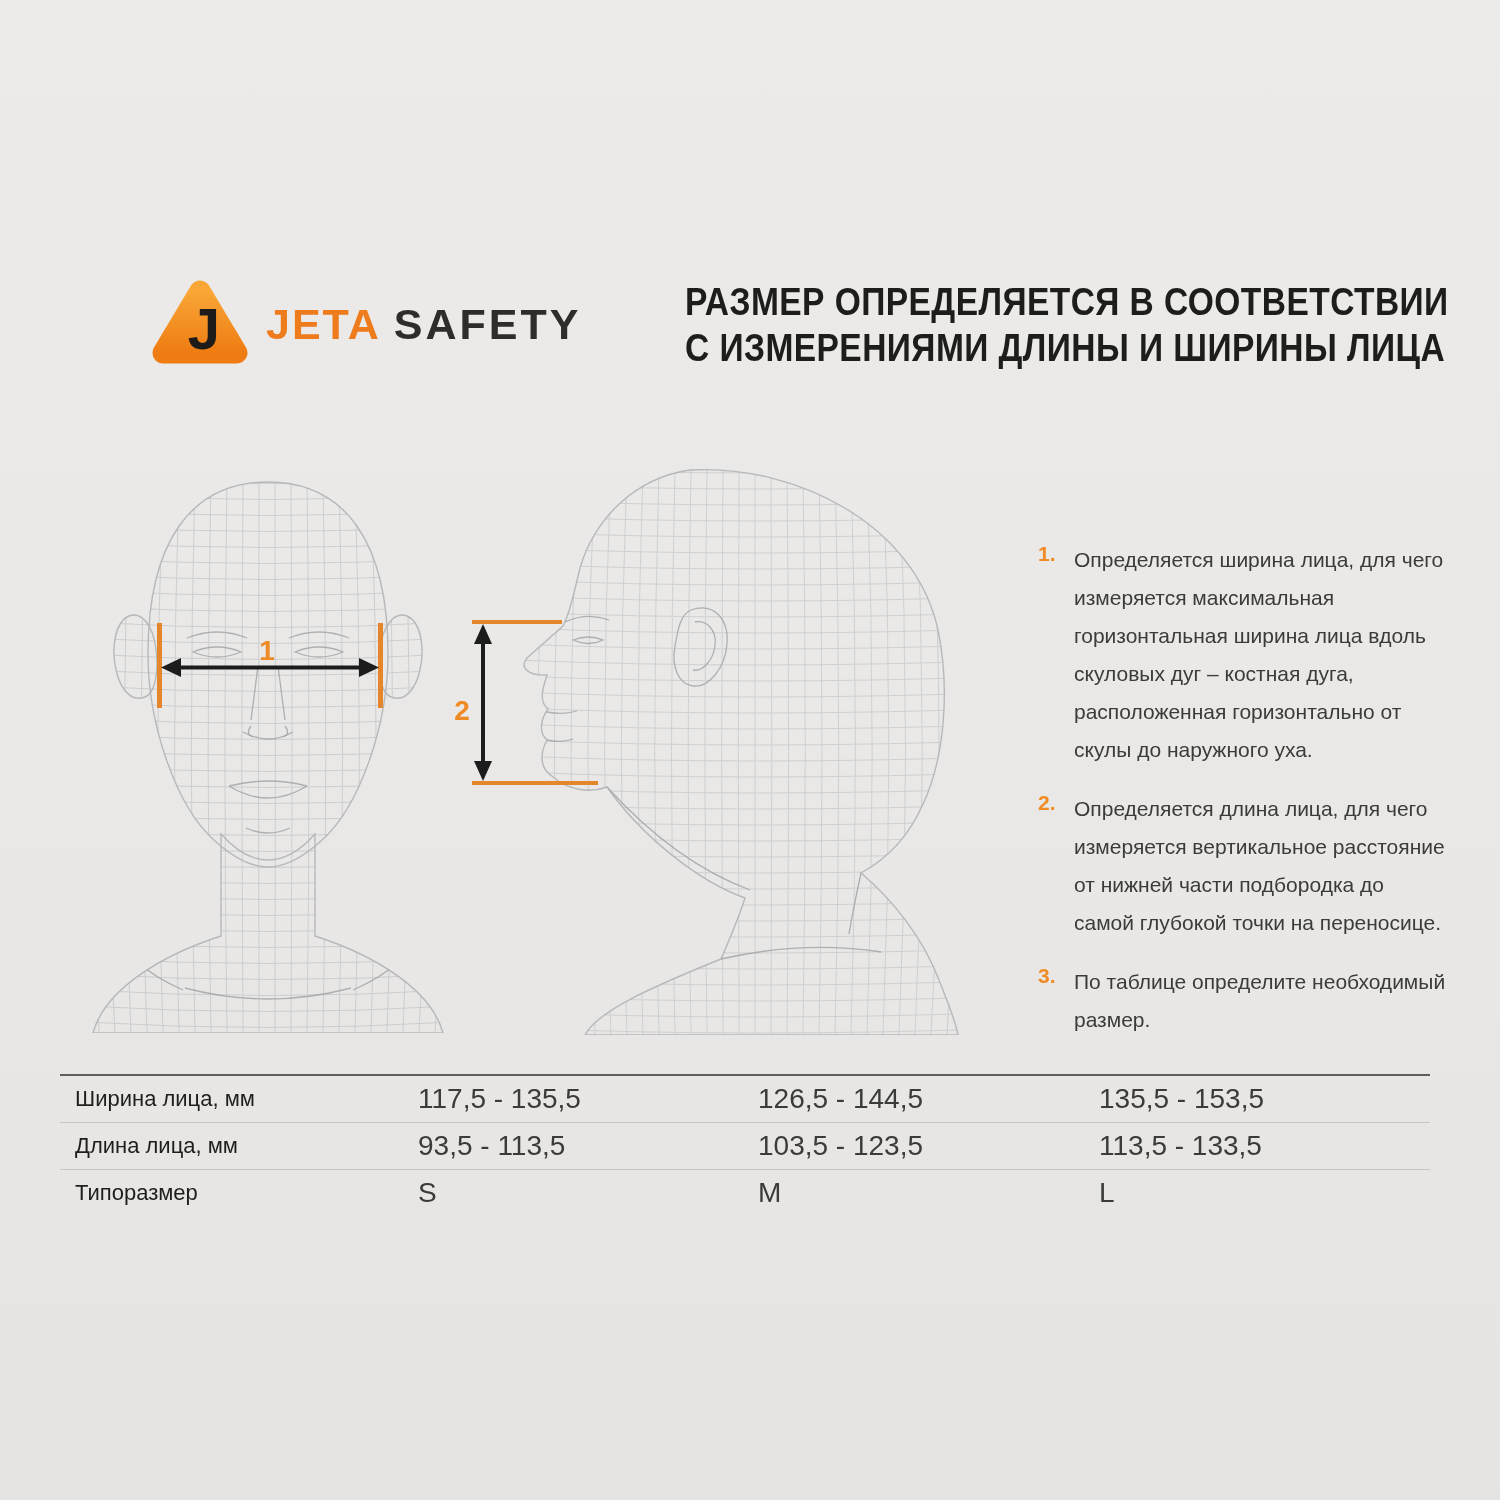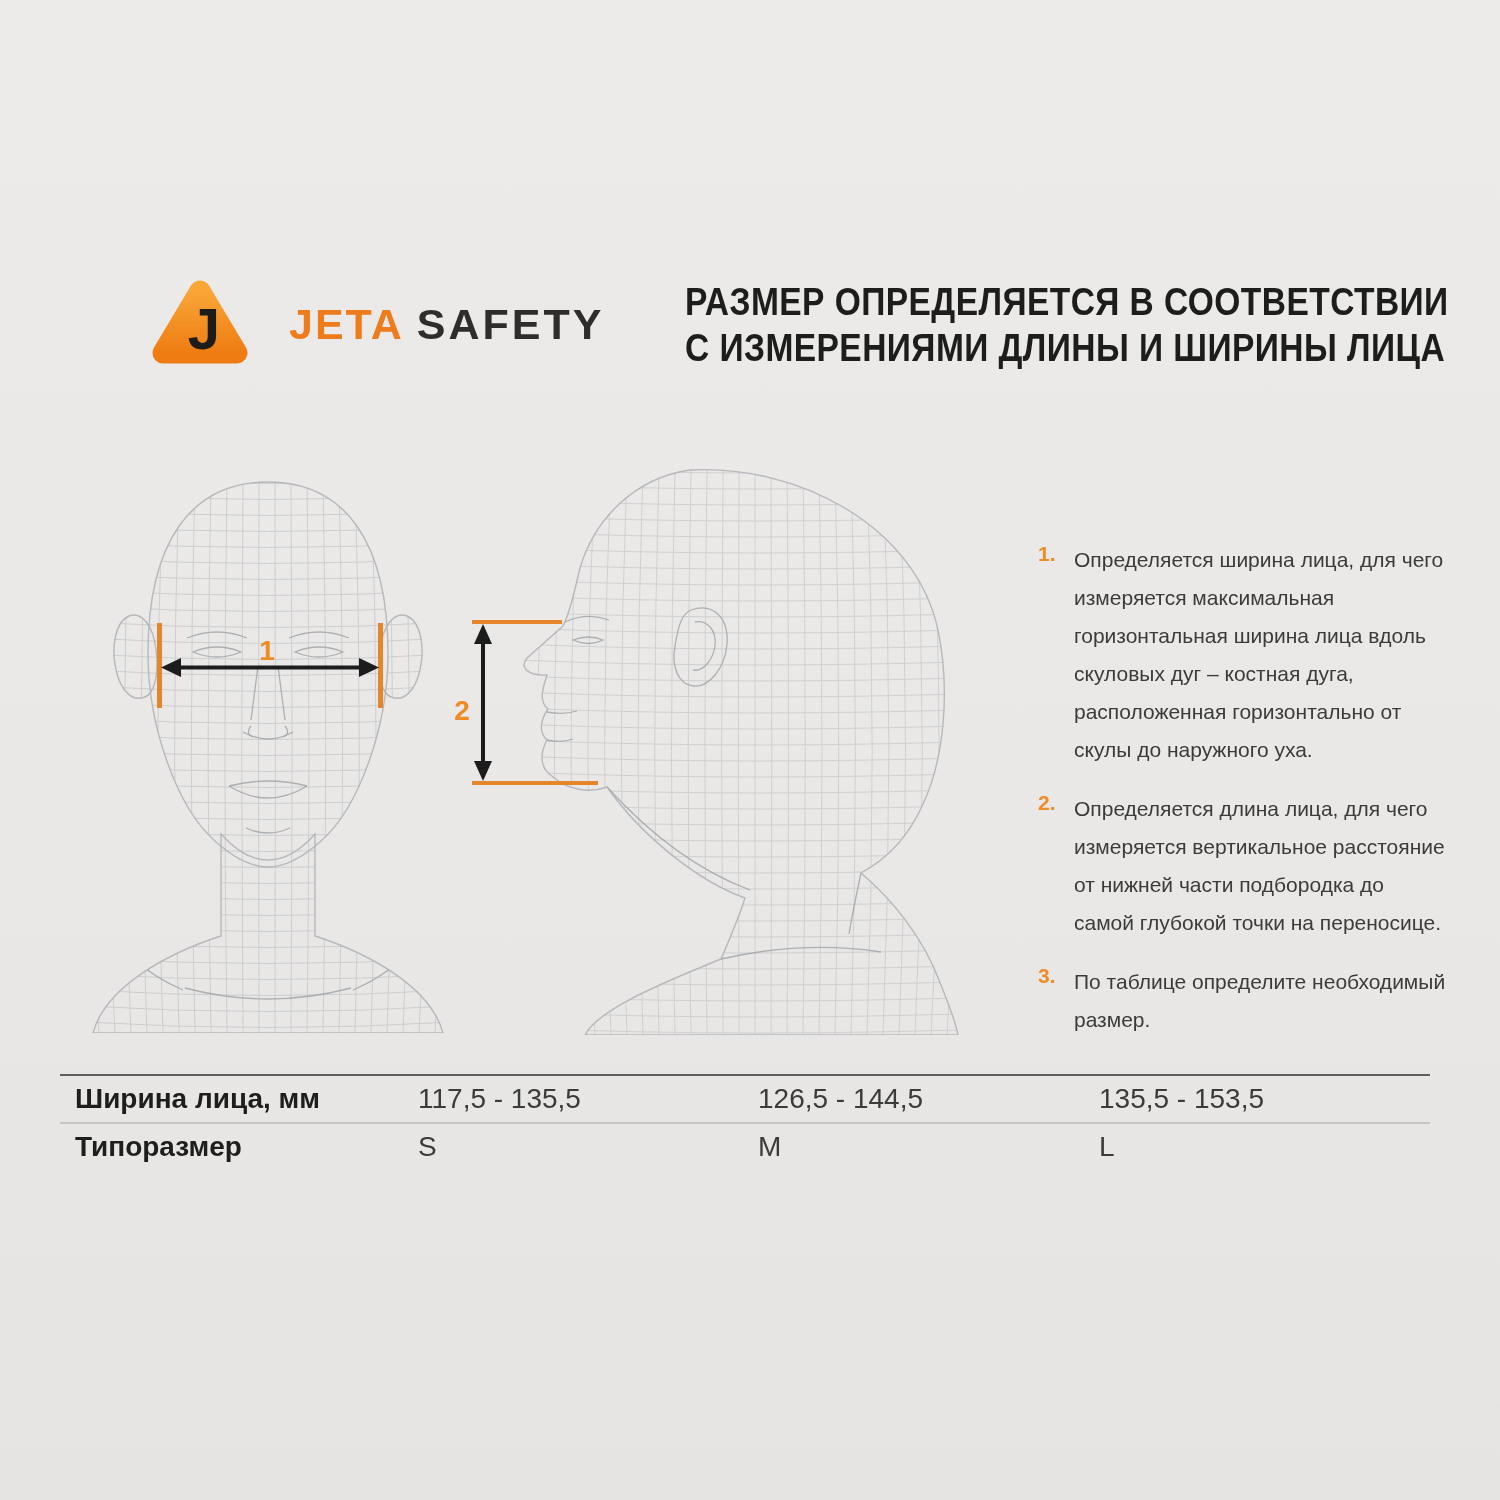--- a/index.html
+++ b/index.html
@@ -5,41 +5,41 @@
   html,body{margin:0;padding:0;}
   body{font-family:"Liberation Sans","DejaVu Sans",sans-serif;background:#d8d7d5;}
   #canvas{position:relative;width:1500px;height:1500px;margin:0 auto;overflow:hidden;
           background:linear-gradient(180deg,#ecebe9 0%,#e9e8e6 55%,#e5e4e2 100%);}
   .abs{position:absolute;}
 
   
   #brand{left:150px;top:278px;display:flex;align-items:center;}
   #logo-svg{width:100px;height:92px;display:block;}
   #brand-text{margin-left:16px;display:flex;align-items:baseline;white-space:nowrap;}
-  #brand-primary{font-size:43px;font-weight:700;letter-spacing:2px;color:#ee7b1c;margin-left:23px;}
+  #brand-primary{font-size:43px;font-weight:700;letter-spacing:2px;color:#ee7b1c;}
   #brand-secondary{font-size:43px;font-weight:700;letter-spacing:3px;color:#2e2d2b;margin-left:13px;}
 
   
   #title{left:685px;top:279px;width:815px;color:#1d1d1b;}
   .title-line{display:block;white-space:nowrap;font-size:39px;line-height:46px;font-weight:700;
               letter-spacing:.5px;transform:scaleX(.86);transform-origin:0 50%;}
 
   
   #steps{left:1038px;top:541px;width:408px;}
   .step{display:grid;grid-template-columns:36px 1fr;margin-bottom:21px;}
   .step-num{color:#ef8c26;font-weight:700;font-size:21px;line-height:26px;}
   .step-text{color:#3b3b3a;font-size:21px;line-height:38px;}
 
   
   #size-table{left:60px;top:1074px;width:1370px;}
   #table-top-border{height:2px;background:#5f5e5c;}
   .tsep{height:1px;background:#c7c6c4;}
   .trow{display:grid;grid-template-columns:343px 340px 341px 1fr;align-items:center;
         height:46px;padding-left:15px;}
-  .tlabel{font-weight:700;font-size:28px;color:#1e1e1d;}
+  .tlabel{font-weight:400;font-size:22px;color:#1e1e1d;}
   .tval{font-weight:400;font-size:28px;color:#3b3b3a;}
 
   svg text{font-family:"Liberation Sans","DejaVu Sans",sans-serif;}
 </style>
 </head>
 <body>
 
 <div id="canvas">
 
   <div class="abs" id="brand">
@@ -278,20 +278,26 @@
 
   <div class="abs" id="size-table">
     <div id="table-top-border"></div>
     <div class="trow">
       <span class="tlabel">Ширина лица, мм</span>
       <span class="tval">117,5 - 135,5</span>
       <span class="tval">126,5 - 144,5</span>
       <span class="tval">135,5 - 153,5</span>
     </div>
     <div class="tsep"></div>
+    <div class="trow">
+      <span class="tlabel">Длина лица, мм</span>
+      <span class="tval">93,5 - 113,5</span>
+      <span class="tval">103,5 - 123,5</span>
+      <span class="tval">113,5 - 133,5</span>
+    </div>
     <div class="tsep"></div>
     <div class="trow">
       <span class="tlabel">Типоразмер</span>
       <span class="tval">S</span>
       <span class="tval">M</span>
       <span class="tval">L</span>
     </div>
   </div>
 
 </div>

